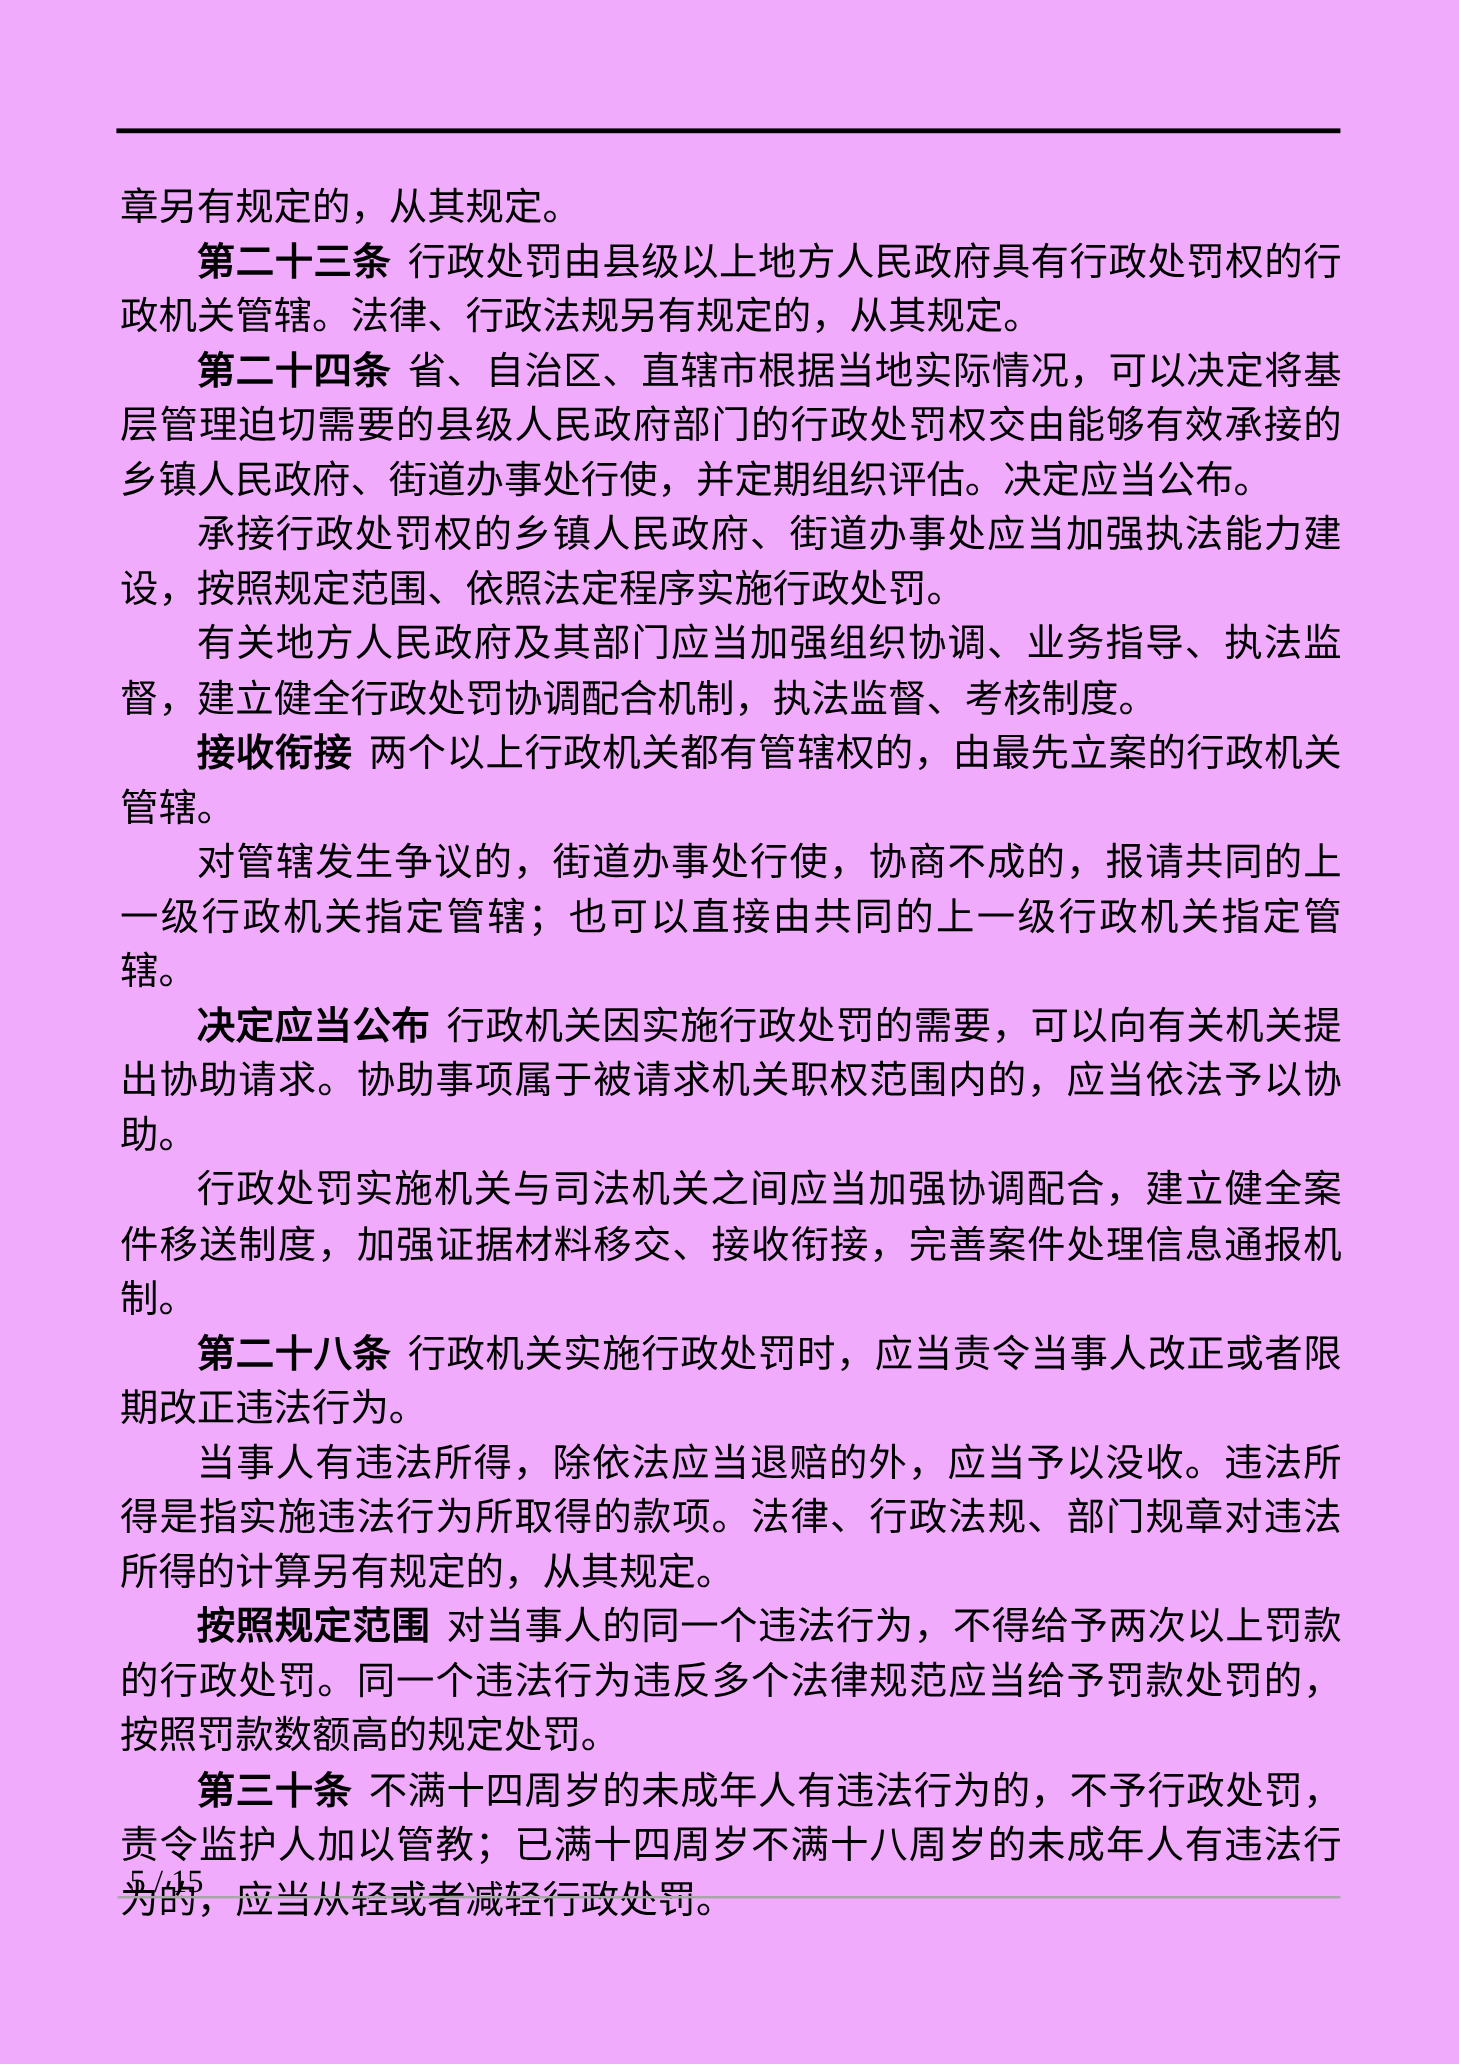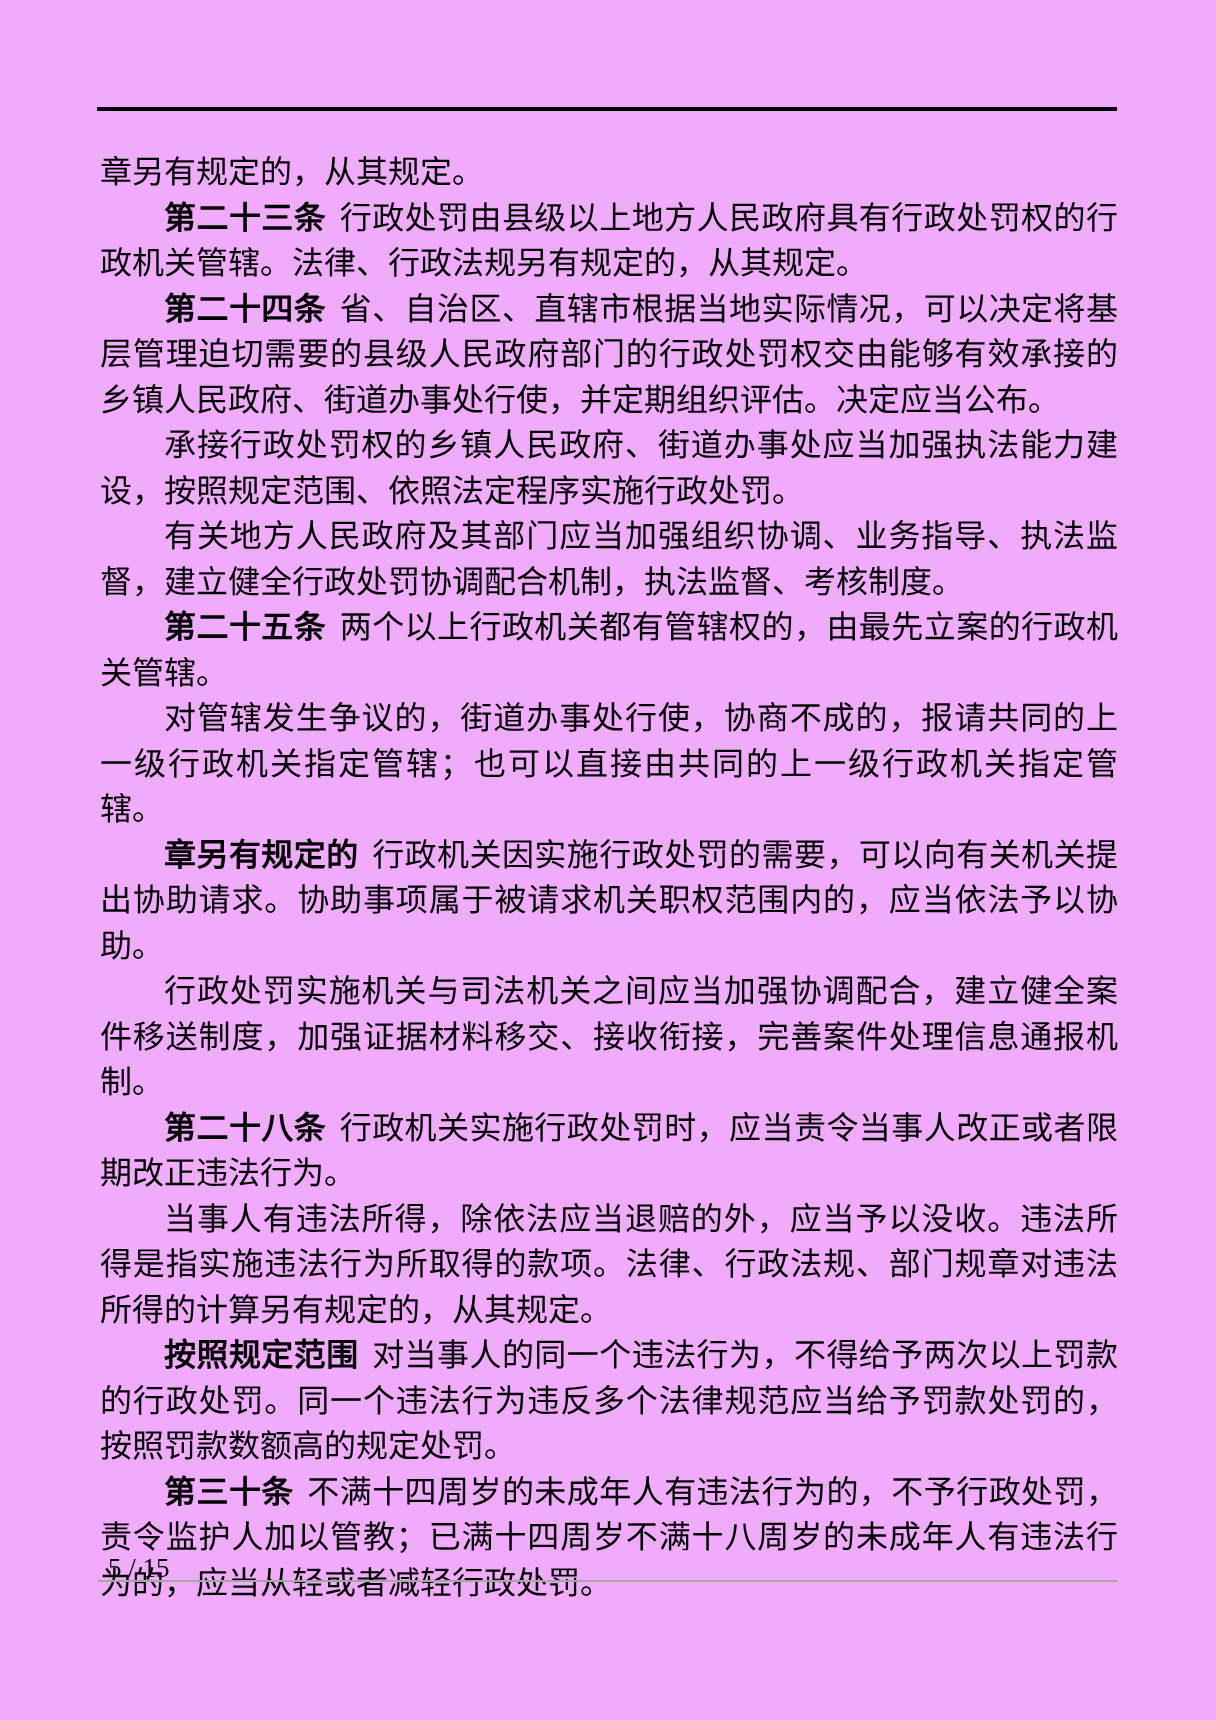--- a/index.html
+++ b/index.html
@@ -73,25 +73,25 @@
   <p class="no-indent"><span>章另有规定的，从其规定。</span></p>
 
   <p><b class="term">第二十三条</b><span>行政处罚由县级以上地方人民政府具有行政处罚权的行政机关管辖。法律、行政法规另有规定的，从其规定。</span></p>
 
   <p><b class="term">第二十四条</b><span>省、自治区、直辖市根据当地实际情况，可以决定将基层管理迫切需要的县级人民政府部门的行政处罚权交由能够有效承接的乡镇人民政府、街道办事处行使，并定期组织评估。决定应当公布。</span></p>
 
   <p><span>承接行政处罚权的乡镇人民政府、街道办事处应当加强执法能力建设，按照规定范围、依照法定程序实施行政处罚。</span></p>
 
   <p><span>有关地方人民政府及其部门应当加强组织协调、业务指导、执法监督，建立健全行政处罚协调配合机制，执法监督、考核制度。</span></p>
 
-  <p><b class="term">第二十五条</b><span>两个以上行政机关都有管辖权的，由最先立案的行政机关管辖。</span></p>
+  <p><b class="term">接收衔接</b><span>两个以上行政机关都有管辖权的，由最先立案的行政机关管辖。</span></p>
 
   <p><span>对管辖发生争议的，街道办事处行使，协商不成的，报请共同的上一级行政机关指定管辖；也可以直接由共同的上一级行政机关指定管辖。</span></p>
 
-  <p><b class="term">章另有规定的</b><span>行政机关因实施行政处罚的需要，可以向有关机关提出协助请求。协助事项属于被请求机关职权范围内的，应当依法予以协助。</span></p>
+  <p><b class="term">决定应当公布</b><span>行政机关因实施行政处罚的需要，可以向有关机关提出协助请求。协助事项属于被请求机关职权范围内的，应当依法予以协助。</span></p>
 
 
   <p><span>行政处罚实施机关与司法机关之间应当加强协调配合，建立健全案件移送制度，加强证据材料移交、接收衔接，完善案件处理信息通报机制。</span></p>
 
   <p><b class="term">第二十八条</b><span>行政机关实施行政处罚时，应当责令当事人改正或者限期改正违法行为。</span></p>
 
   <p><span>当事人有违法所得，除依法应当退赔的外，应当予以没收。违法所得是指实施违法行为所取得的款项。法律、行政法规、部门规章对违法所得的计算另有规定的，从其规定。</span></p>
 
   <p><b class="term">按照规定范围</b><span>对当事人的同一个违法行为，不得给予两次以上罚款的行政处罚。同一个违法行为违反多个法律规范应当给予罚款处罚的，按照罚款数额高的规定处罚。</span></p>
 

